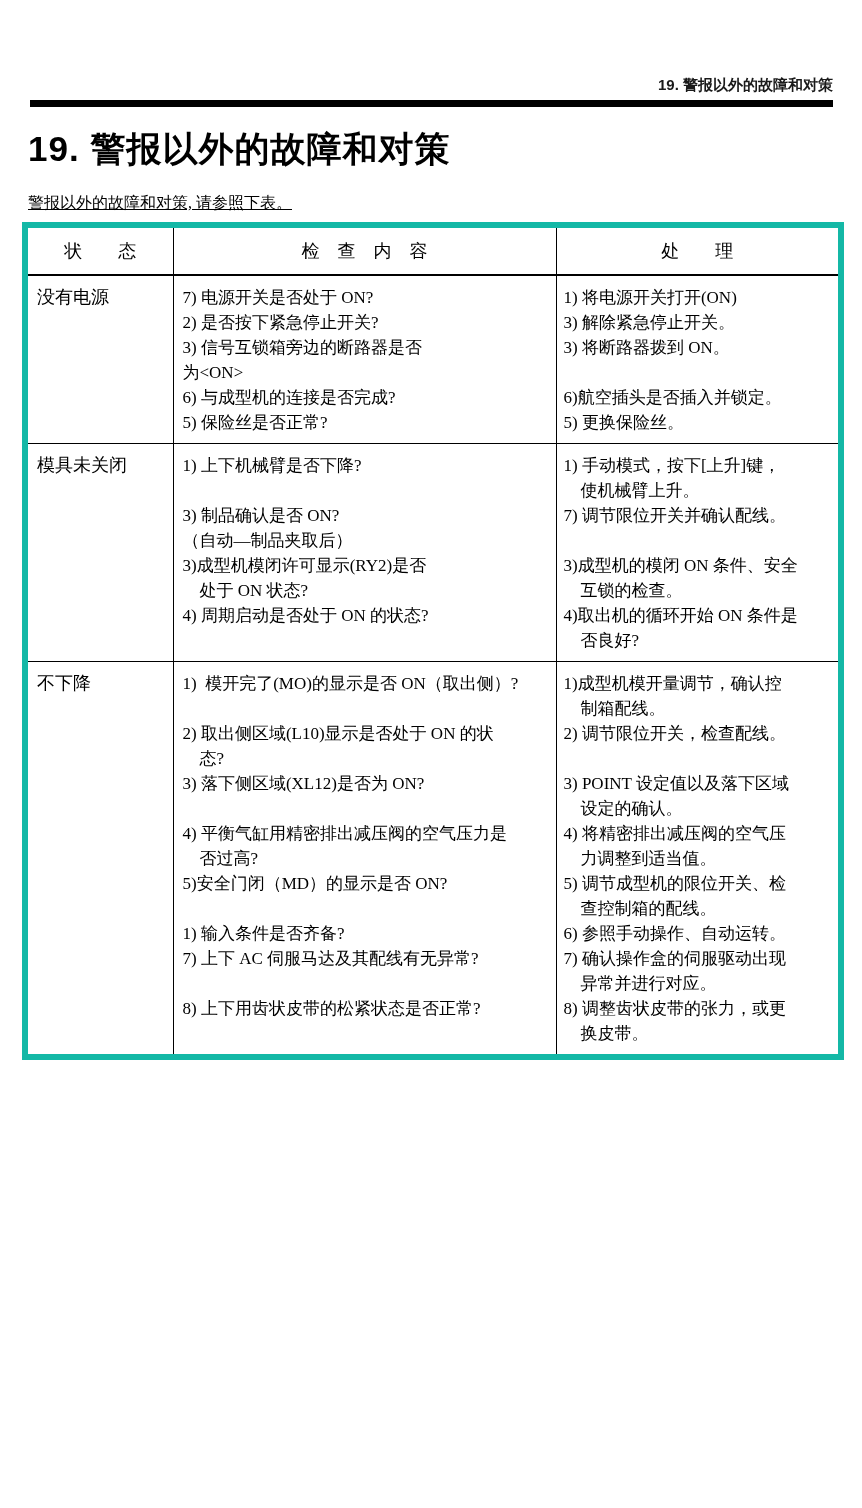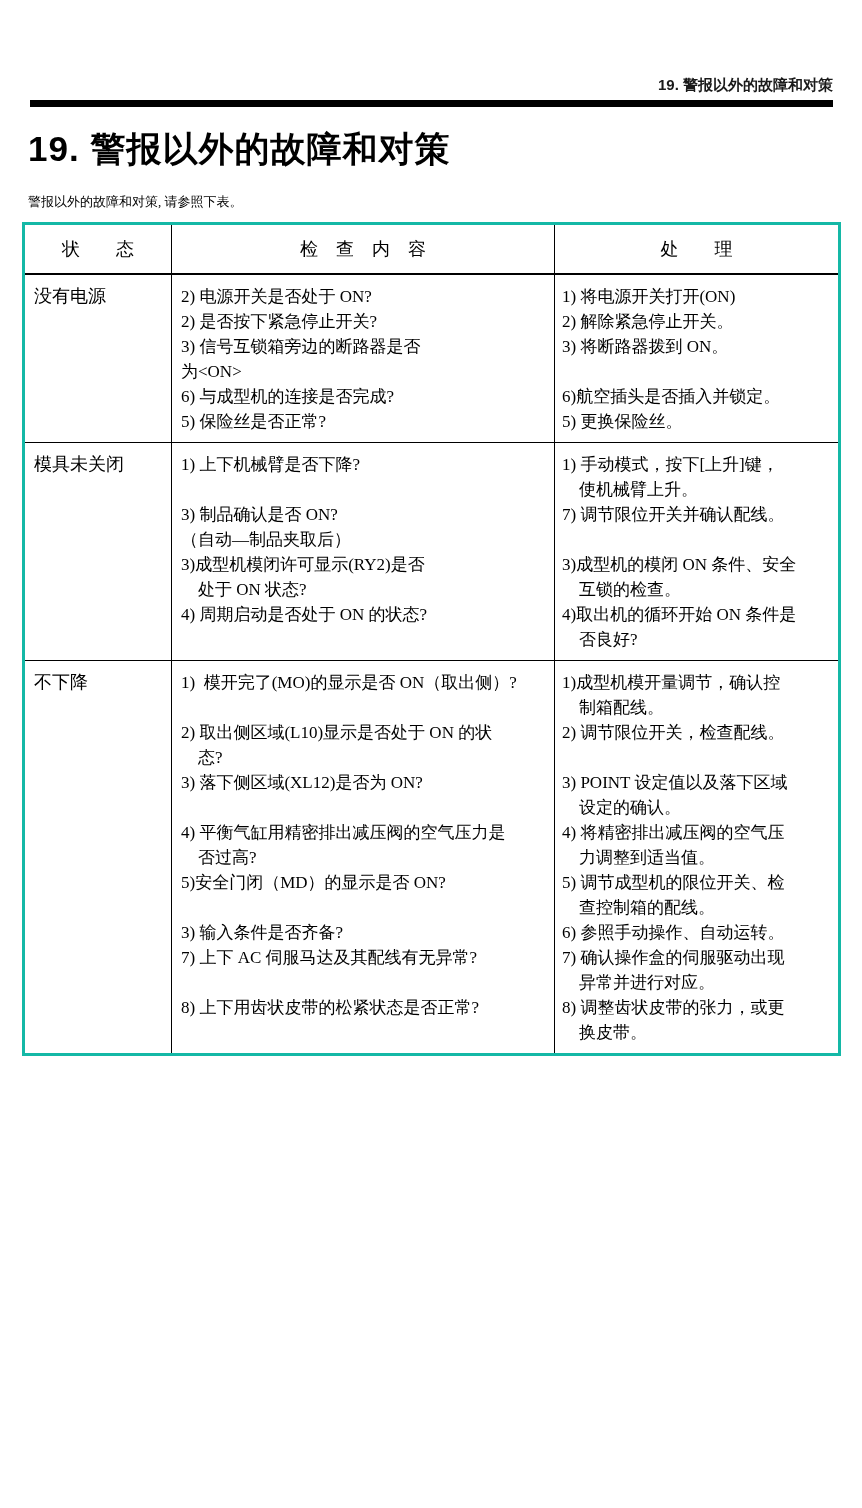--- a/index.html
+++ b/index.html
@@ -40,31 +40,32 @@
     font-family: "Liberation Sans", sans-serif;
     font-weight: bold;
     font-size: 35px;
     letter-spacing: 1px;
     color: #000000;
   }
   .intro-text {
     position: absolute;
     top: 193px;
     left: 28px;
-    font-size: 13px;
+    font-size: 16px;
     color: #000000;
+    text-decoration: underline;
   }
   table.trouble-table {
     position: absolute;
     top: 222px;
     left: 22px;
     width: 816px;
     border-collapse: collapse;
     table-layout: fixed;
-    border: 3px solid #14b8a6;
+    border: 6px solid #14b8a6;
     font-size: 17px;
   }
   .trouble-table col.c-status { width: 148px; }
   .trouble-table col.c-check  { width: 383px; }
   .trouble-table col.c-action { width: 285px; }
   .trouble-table th {
     height: 50px;
     font-weight: normal;
     font-size: 18px;
     text-align: center;
@@ -124,30 +125,30 @@
         <th>检　查　内　容</th>
         <th>处　　理</th>
       </tr>
     </thead>
     <tbody>
         <tr>
           <td class="col-status">
             <div class="line">没有电源</div>
           </td>
           <td class="col-check">
-            <div class="line">2) 电源开关是否处于 ON?</div>
+            <div class="line">7) 电源开关是否处于 ON?</div>
             <div class="line">2) 是否按下紧急停止开关?</div>
             <div class="line">3) 信号互锁箱旁边的断路器是否</div>
             <div class="line">为&lt;ON&gt;</div>
             <div class="line">6) 与成型机的连接是否完成?</div>
             <div class="line">5) 保险丝是否正常?</div>
           </td>
           <td class="col-action">
             <div class="line">1) 将电源开关打开(ON)</div>
-            <div class="line">2) 解除紧急停止开关。</div>
+            <div class="line">3) 解除紧急停止开关。</div>
             <div class="line">3) 将断路器拨到 ON。</div>
             <div class="line">&nbsp;</div>
             <div class="line">6)航空插头是否插入并锁定。</div>
             <div class="line">5) 更换保险丝。</div>
           </td>
         </tr>
         <tr>
           <td class="col-status">
             <div class="line">模具未关闭</div>
           </td>
@@ -179,21 +180,21 @@
             <div class="line">1)  模开完了(MO)的显示是否 ON（取出侧）?</div>
             <div class="line">&nbsp;</div>
             <div class="line">2) 取出侧区域(L10)显示是否处于 ON 的状</div>
             <div class="line">　态?</div>
             <div class="line">3) 落下侧区域(XL12)是否为 ON?</div>
             <div class="line">&nbsp;</div>
             <div class="line">4) 平衡气缸用精密排出减压阀的空气压力是</div>
             <div class="line">　否过高?</div>
             <div class="line">5)安全门闭（MD）的显示是否 ON?</div>
             <div class="line">&nbsp;</div>
-            <div class="line">3) 输入条件是否齐备?</div>
+            <div class="line">1) 输入条件是否齐备?</div>
             <div class="line">7) 上下 AC 伺服马达及其配线有无异常?</div>
             <div class="line">&nbsp;</div>
             <div class="line">8) 上下用齿状皮带的松紧状态是否正常?</div>
           </td>
           <td class="col-action">
             <div class="line">1)成型机模开量调节，确认控</div>
             <div class="line">　制箱配线。</div>
             <div class="line">2) 调节限位开关，检查配线。</div>
             <div class="line">&nbsp;</div>
             <div class="line">3) POINT 设定值以及落下区域</div>

